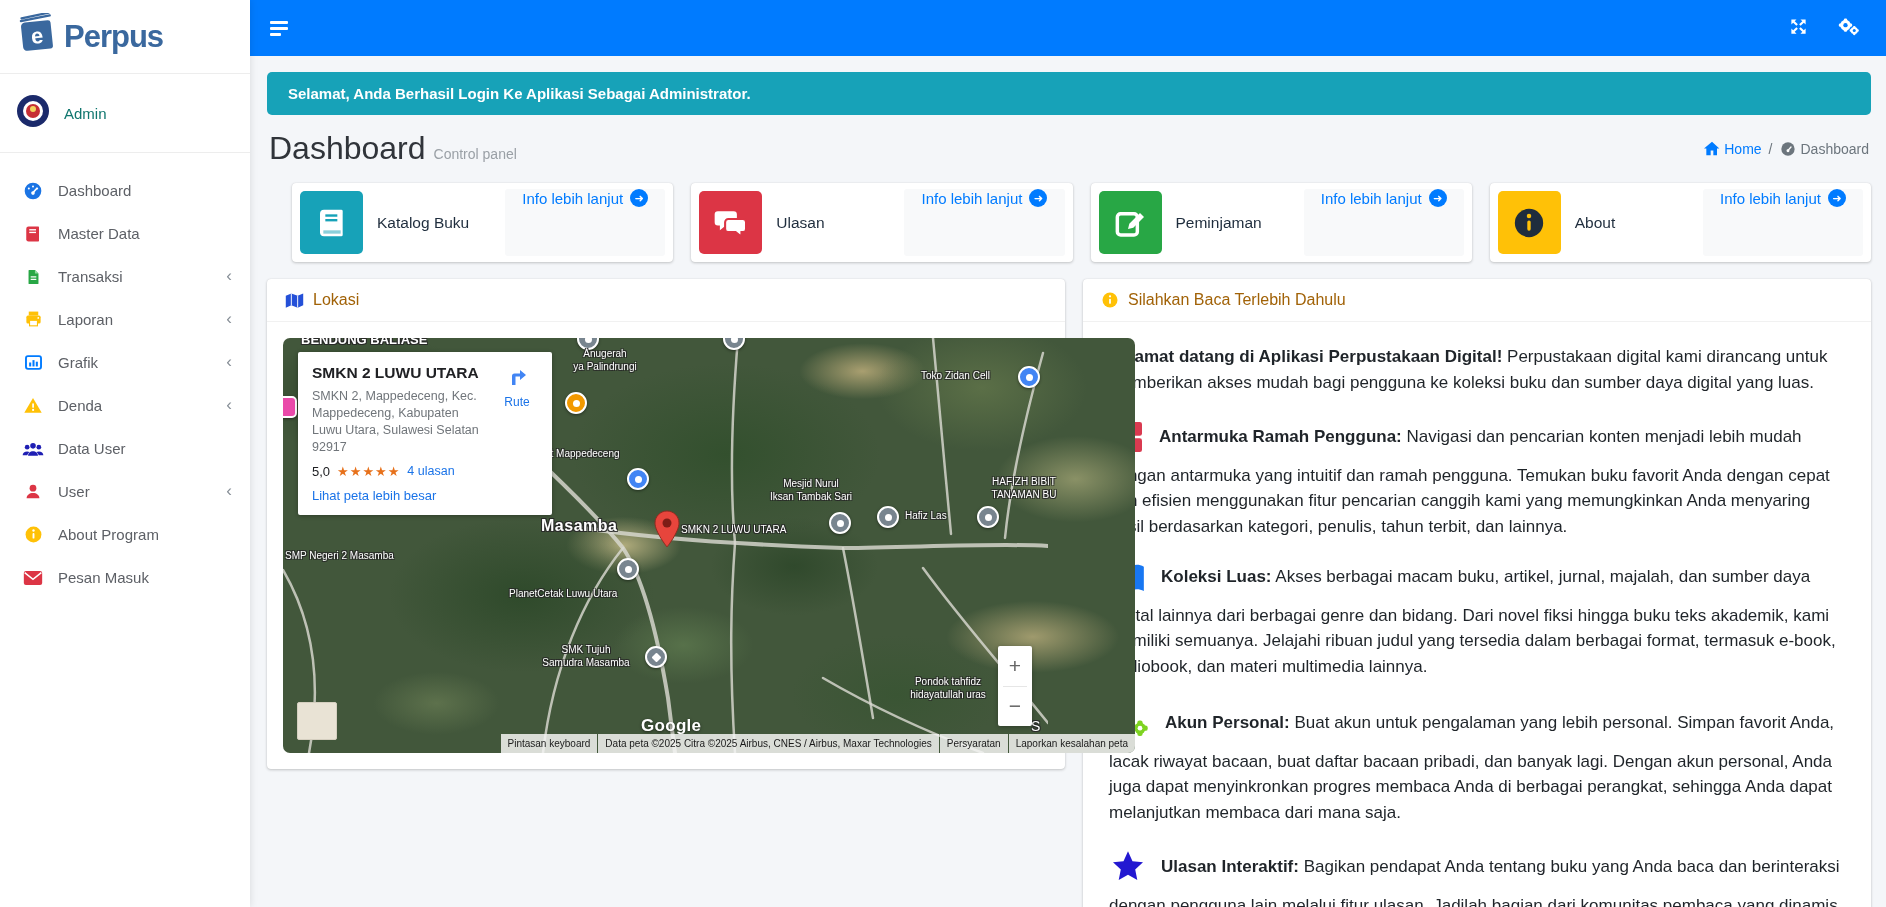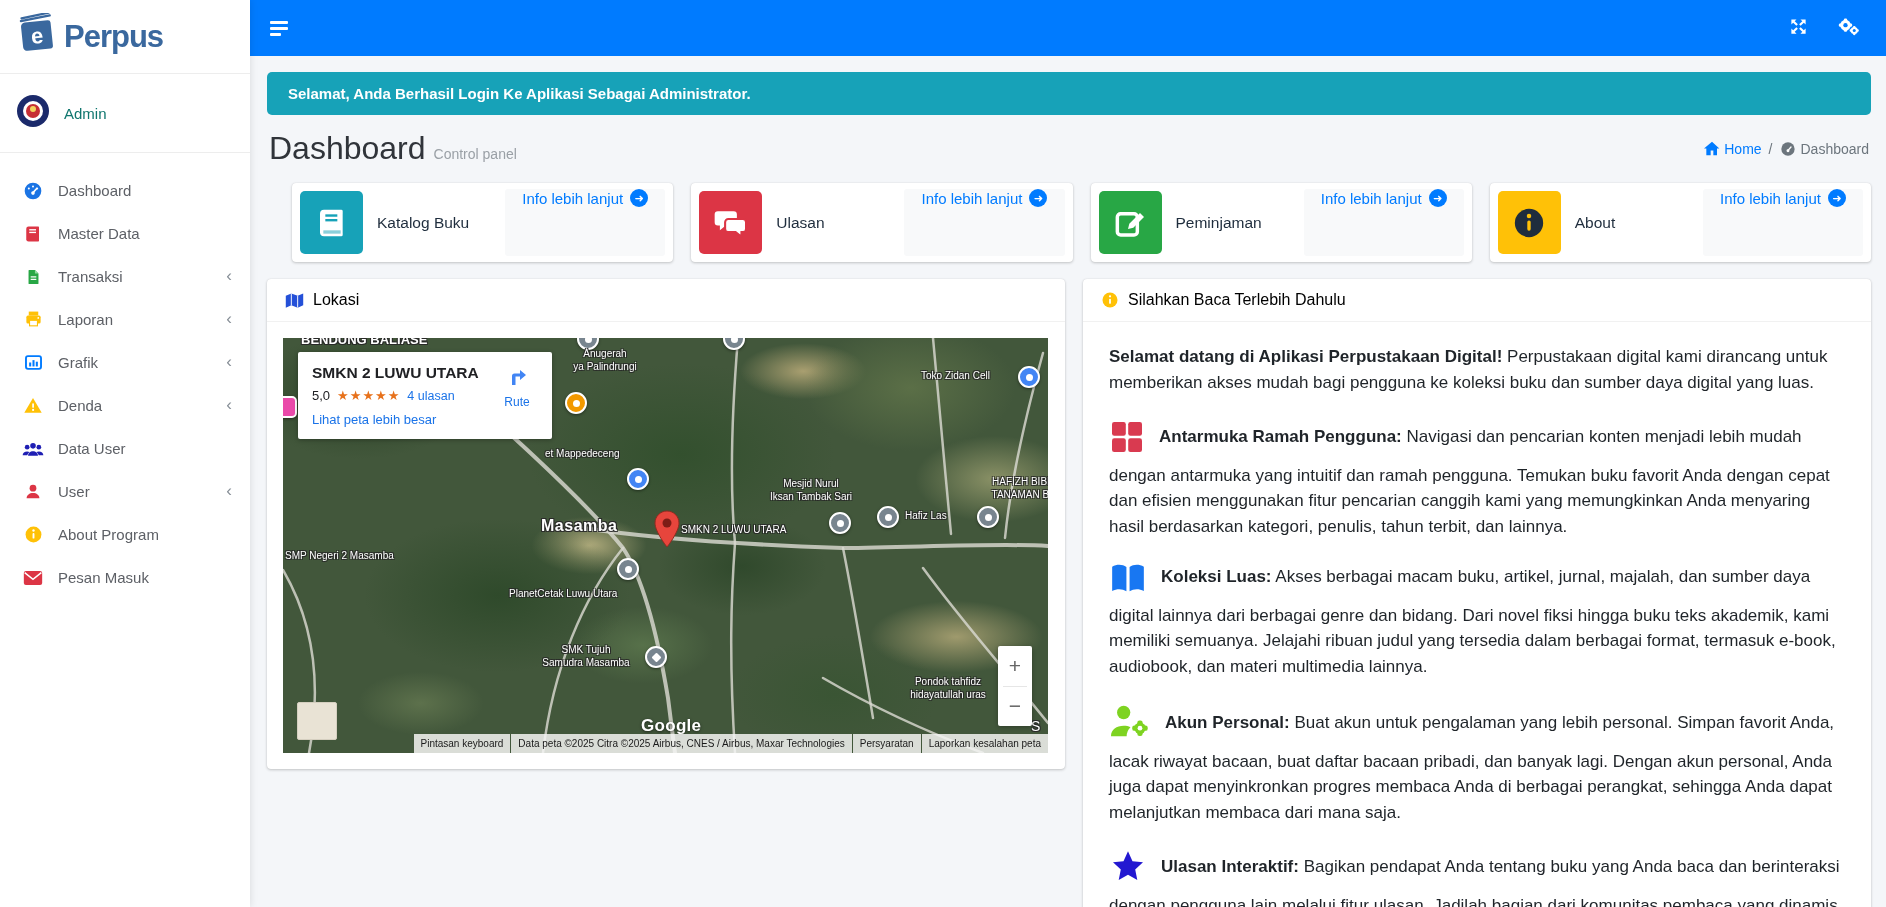--- a/index.html
+++ b/index.html
@@ -42,44 +42,45 @@
   .mini-card { flex:1; background:#fff; border-radius:4px; box-shadow:0 0 1px rgba(0,0,0,.13),0 1px 3px rgba(0,0,0,.2); display:flex; align-items:center; height:79px; overflow:hidden; }
   .mini-icon { width:63px; height:63px; border-radius:5px; margin:8px 14px 8px 8px; display:flex; align-items:center; justify-content:center; flex:0 0 63px; }
   .mini-label { font-size:15.5px; color:#1f2d3d; flex:1; }
   .mini-link-box { align-self:stretch; width:42%; margin:6px 8px 6px 0; background:#f8f9fa; display:flex; align-items:flex-start; justify-content:center; border-radius:3px; }
   .mini-link { color:#007bff; font-size:15px; text-decoration:none; display:inline-flex; align-items:center; gap:7px; }
   .arrow-circle { width:18px; height:18px; border-radius:50%; background:#007bff; color:#fff; font-size:11px; display:inline-flex; align-items:center; justify-content:center; }
 
   
   .panels-row { display:flex; gap:18px; align-items:flex-start; }
   .panel { background:#fff; border-radius:4px; box-shadow:0 0 1px rgba(0,0,0,.13),0 1px 3px rgba(0,0,0,.2); }
-  .panel-header { display:flex; align-items:center; gap:9px; padding:12px 18px; border-bottom:1px solid #f1f1f1; font-size:16px; color:#000000; }
+  .panel-header { display:flex; align-items:center; gap:9px; padding:12px 18px; border-bottom:1px solid #f1f1f1; font-size:16px; color:#a16207; }
   .map-panel { width:798px; flex:0 0 798px; }
   .map-body { padding:16px; }
   .info-panel { flex:1; min-height:612px; }
   .info-body { padding:22px 26px; font-size:17px; line-height:1.5; color:#1f2429; }
   .info-body p { margin-bottom:24px; }
   .feature { margin-bottom:26px; }
   .feat-icon { display:inline-block; vertical-align:-13px; margin-right:14px; }
 
   
-  .map { position:relative; width:765px; height:415px; overflow:hidden; background-color:#42573b;
+  .map { position:relative; width:852px; height:415px; overflow:hidden; background-color:#42573b;
     background-image:
       radial-gradient(ellipse 160px 90px at 10% 14%, #2e4529, transparent 70%),
       radial-gradient(ellipse 220px 130px at 52% 28%, #33502e, transparent 70%),
       radial-gradient(ellipse 150px 90px at 82% 12%, #5b6f47, transparent 70%),
       radial-gradient(ellipse 110px 60px at 93% 34%, #8a9166, transparent 72%),
       radial-gradient(ellipse 90px 40px at 68% 8%, #a99f70, transparent 70%),
       radial-gradient(ellipse 190px 110px at 28% 62%, #2f4a2b, transparent 70%),
       radial-gradient(ellipse 100px 55px at 47% 74%, #57714a, transparent 70%),
       radial-gradient(ellipse 150px 85px at 72% 86%, #3a5534, transparent 70%),
       radial-gradient(ellipse 90px 45px at 18% 88%, #5d714c, transparent 70%),
       radial-gradient(ellipse 120px 50px at 88% 72%, #9f9a6d, transparent 72%),
       radial-gradient(ellipse 80px 40px at 40% 50%, #b0ab7c, transparent 72%),
       radial-gradient(ellipse 120px 70px at 60% 55%, #30492c, transparent 70%);
+    border-radius: 7px;
   }
   .roads { position:absolute; left:0; top:0; z-index:1; }
   .map-label { position:absolute; z-index:3; color:#fff; font-size:10px; white-space:pre-line; line-height:1.25;
     text-shadow:-1px -1px 0 rgba(40,40,40,.9),1px -1px 0 rgba(40,40,40,.9),-1px 1px 0 rgba(40,40,40,.9),1px 1px 0 rgba(40,40,40,.9); }
   .m-circle { position:absolute; z-index:2; width:22px; height:22px; border-radius:50%; background:#78858f; border:2px solid #fff; box-shadow:0 1px 3px rgba(0,0,0,.45); }
   .m-circle::after { content:""; position:absolute; left:50%; top:50%; width:7px; height:7px; margin:-3.5px 0 0 -3.5px; border-radius:50%; background:#fff; }
   .m-blue { background:#4285f4; }
   .m-orange { background:#f29900; }
   .m-diamond::after { border-radius:1px; transform:rotate(45deg); }
   .m-square { position:absolute; z-index:2; width:22px; height:22px; border-radius:5px; background:#ea4aaa; border:2px solid #fff; box-shadow:0 1px 3px rgba(0,0,0,.45); }
@@ -452,20 +453,21 @@
               <div class="map-label" style="left:2px;top:212px">SMP Negeri 2 Masamba</div>
               <div class="map-label" style="left:226px;top:250px">PlanetCetak Luwu Utara</div>
               <div class="map-label" style="left:238px;top:306px;text-align:center;width:130px">SMK Tujuh
 Samudra Masamba</div>
               <div class="map-label" style="left:606px;top:338px;text-align:center;width:118px">Pondok tahfidz
 hidayatullah uras</div>
               <div class="map-label" style="left:748px;top:380px;font-size:14px">S</div>
 
               <div class="map-overlay-card">
                 <div class="ov-title">SMKN 2 LUWU UTARA</div>
+                <div class="ov-addr">SMKN 2, Mappedeceng, Kec. Mappedeceng, Kabupaten Luwu Utara, Sulawesi Selatan 92917</div>
                 <div class="ov-rating">
                   <span>5,0</span>
                   <span class="ov-stars">★★★★★</span>
                   <a class="ov-link" href="#">4 ulasan</a>
                 </div>
                 <a class="ov-bigmap" href="#">Lihat peta lebih besar</a>
                 <div class="ov-route">
                   <svg width="24" height="24" viewBox="0 0 24 24">
                       <path d="M7 21v-9a2.5 2.5 0 0 1 2.5-2.5H15V6l6 5-6 5v-3.5h-4.5V21z" fill="#4285f4"></path>
                     </svg>

